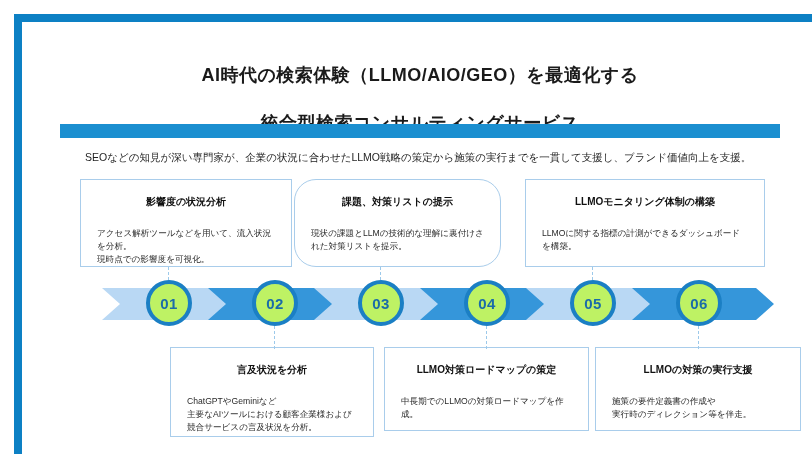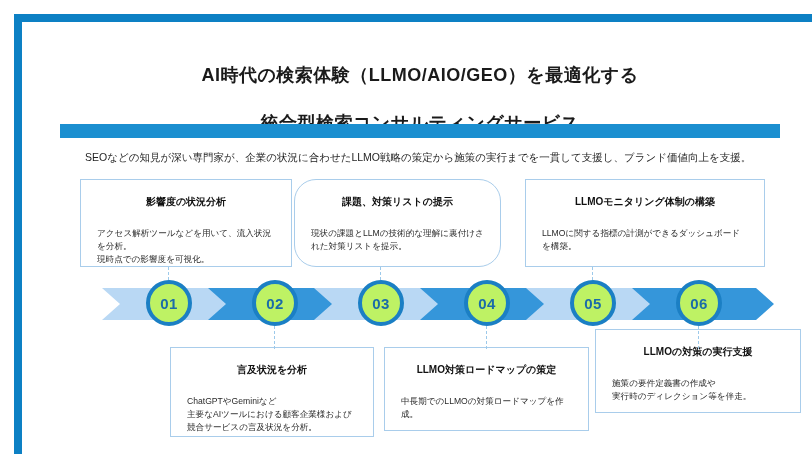--- a/index.html
+++ b/index.html
@@ -88,21 +88,21 @@
   }
 
   
   #card-1 { left: 58px;  top: 157px; width: 212px; height: 88px; }
   #card-3 { left: 272px; top: 157px; width: 207px; height: 88px; border-radius: 22px; }
   #card-5 { left: 487px; top: 157px; width: 240px; height: 88px; margin-left: 16px; }
 
   
   #card-2 { left: 148px; top: 325px; width: 204px; height: 90px; }
   #card-4 { left: 362px; top: 325px; width: 205px; height: 84px; }
-  #card-6 { left: 573px; top: 307px; width: 206px; height: 84px; }
+  #card-6 { left: 573px; top: 325px; width: 206px; height: 84px; }
 
   
   .connector {
     position: absolute;
     width: 0;
     border-left: 1.5px dashed #9cc9ea;
   }
   .connector.up   { height: 28px; }
   .connector.down { height: 28px; }
 

